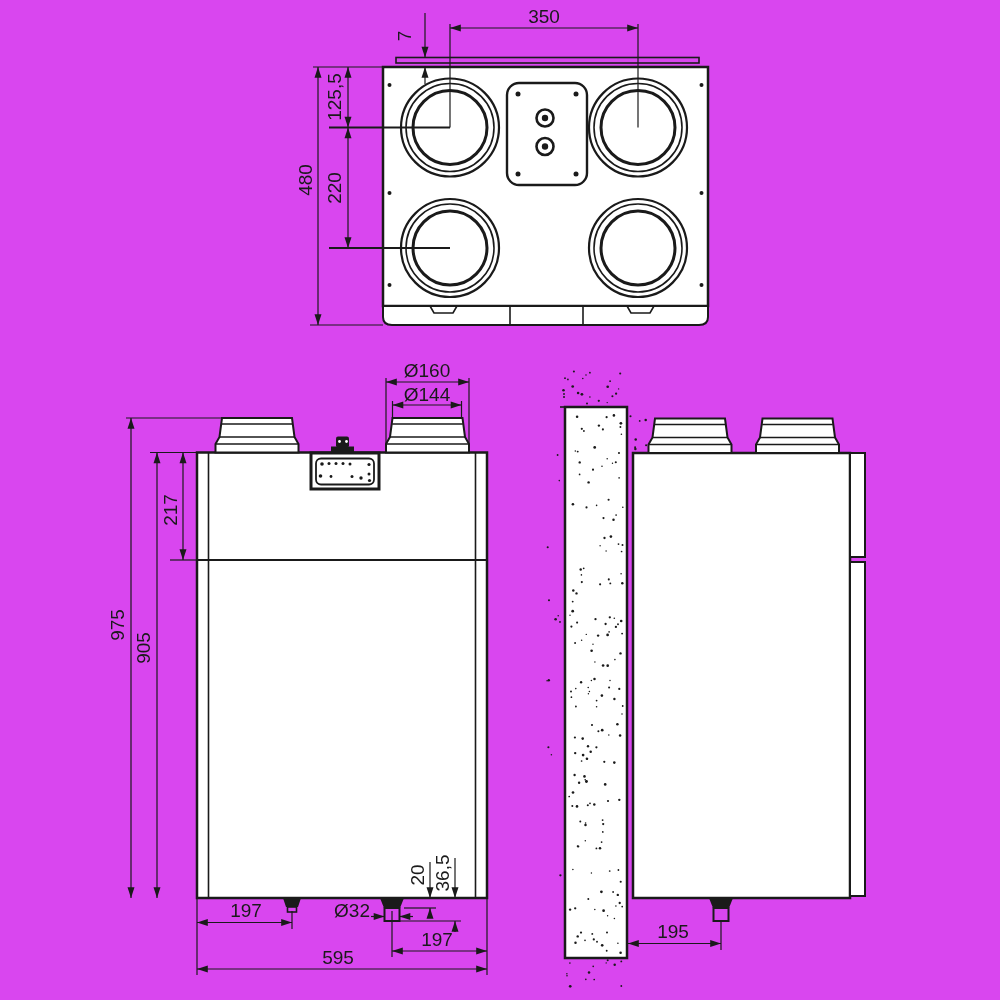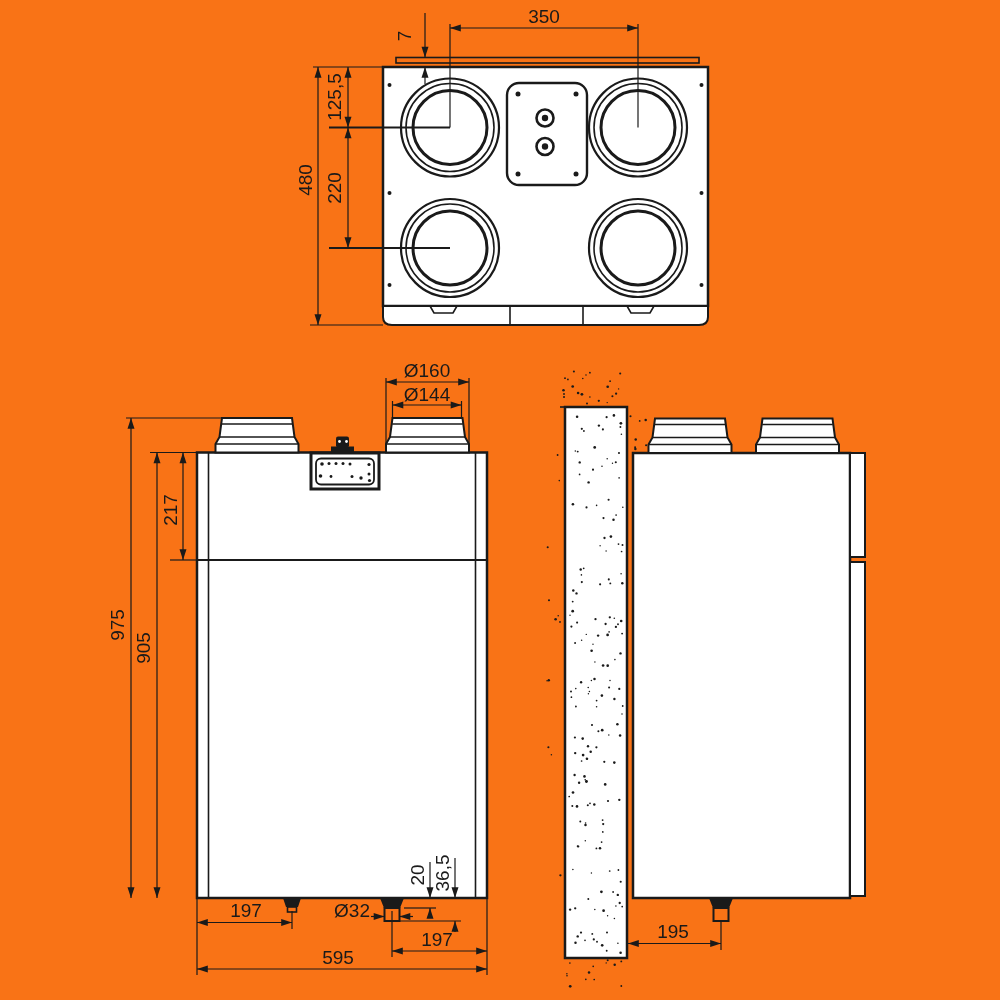--- a/index.html
+++ b/index.html
@@ -1,16 +1,16 @@
 <!DOCTYPE html>
 <html><head>
 <meta charset="utf-8">
 <style>
   html,body{margin:0;padding:0;background:#ffffff;}
-  .stage{width:1000px;height:1000px;position:relative;background:#f97316;}
+  .stage{width:1000px;height:1000px;position:relative;background:#d946ef;}
   svg{display:block;}
   .ol{fill:#fff;stroke:#1a1a1a;stroke-width:2.5;}
   .ol2{fill:#fff;stroke:#1a1a1a;stroke-width:2;}
   .thin{fill:none;stroke:#1a1a1a;stroke-width:1.6;}
   .hair{fill:none;stroke:#1a1a1a;stroke-width:1.2;}
   .lead{fill:none;stroke:#1a1a1a;stroke-width:2.2;}
   .blk{fill:#1a1a1a;stroke:none;}
   .dtext{font-family:"Liberation Sans","DejaVu Sans",sans-serif;font-size:19px;fill:#1a1a1a;text-anchor:middle;}
 </style>
 </head>

